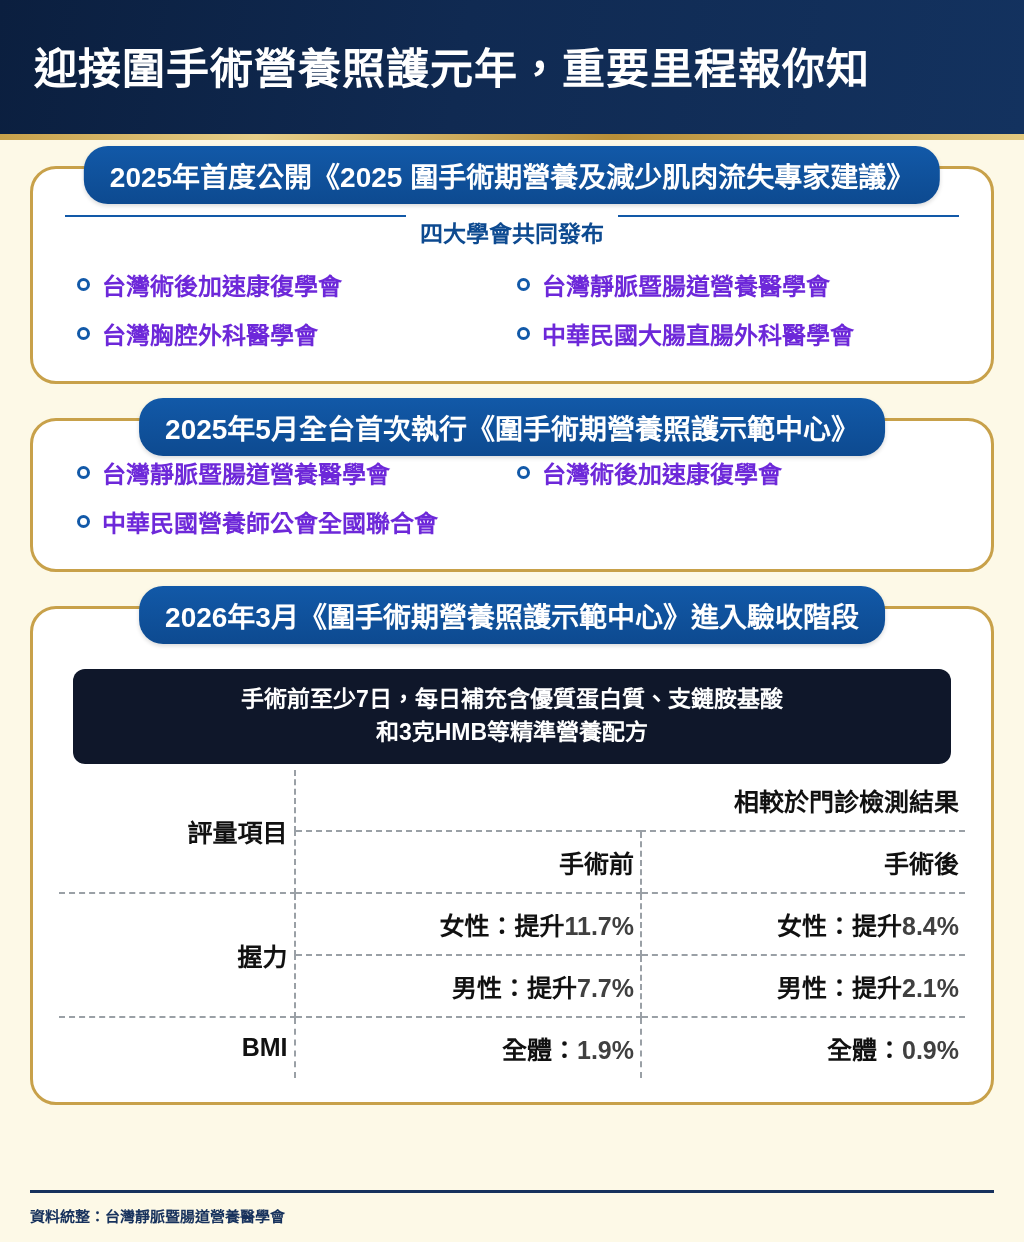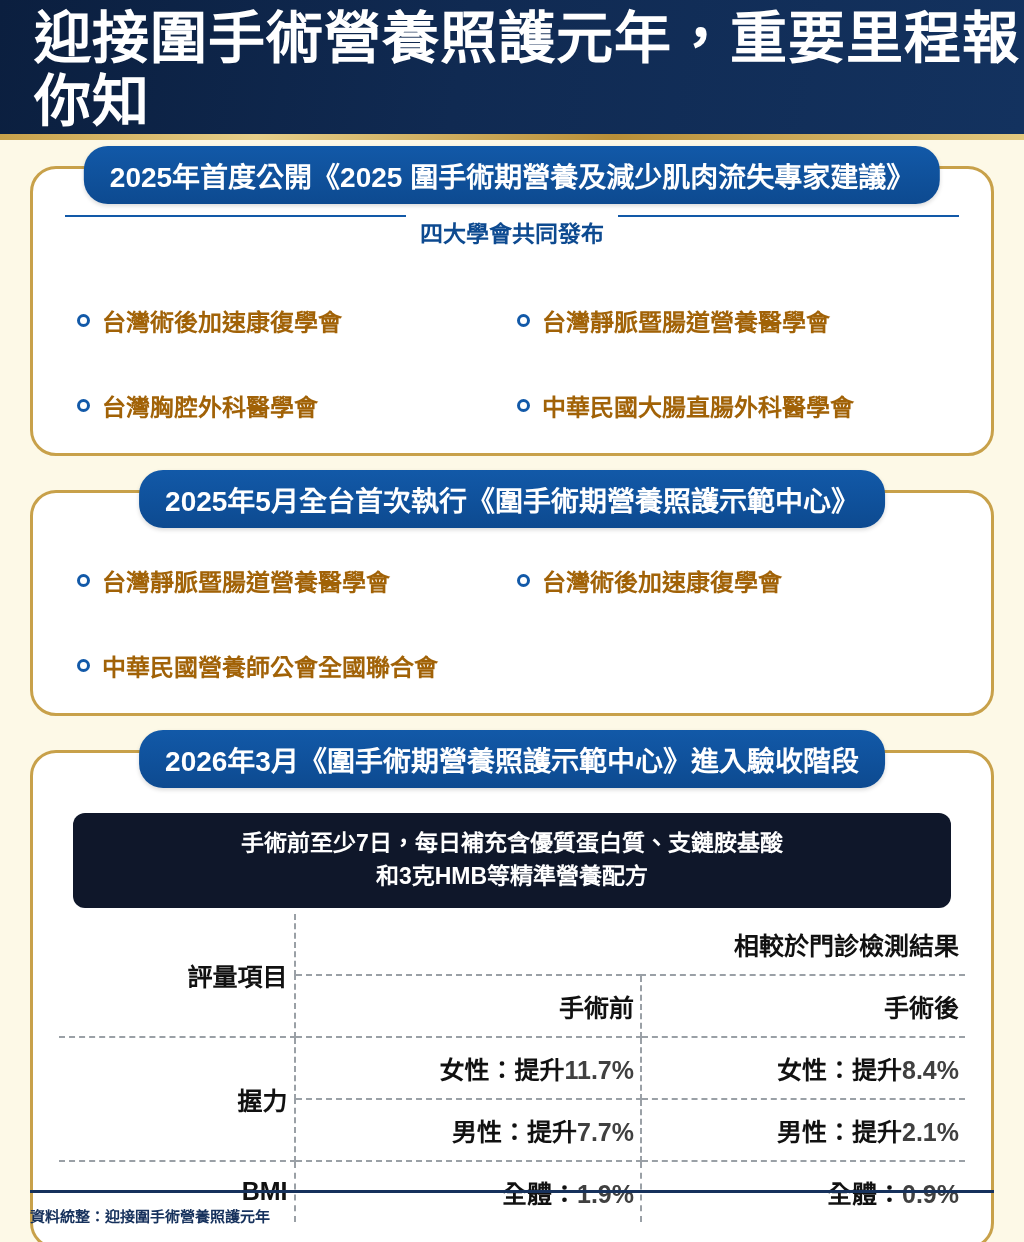--- a/index.html
+++ b/index.html
@@ -18,21 +18,21 @@
   .header {
     position: relative;
     height: 140px;
     background: linear-gradient(100deg, #0b1f3f 0%, #102a52 45%, #13325f 100%);
     display: flex;
     align-items: center;
     padding-left: 34px;
   }
   .header-title {
     color: #ffffff;
-    font-size: 57px;
+    font-size: 43px;
     font-weight: bold;
     letter-spacing: 1px;
     line-height: 1.1;
   }
   .header-gold-line {
     position: absolute;
     left: 0; right: 0; bottom: 0;
     height: 6px;
     background: linear-gradient(90deg,#c8a14a 0%, #e6cf8a 25%, #b98f38 60%, #e3c97f 100%);
   }
@@ -91,23 +91,22 @@
     grid-template-columns: 1fr 1fr;
     row-gap: 14px;
     column-gap: 10px;
     padding: 0 18px 6px 18px;
   }
   .bullet {
     display: flex;
     align-items: center;
     gap: 12px;
     font-size: 24px;
-    color: #a16207;
-    font-weight: bold;
-    margin-top: 36px;
+    color: #6d28d9;
+    font-weight: bold;
   }
   .bullet-marker {
     width: 13px;
     height: 13px;
     border: 3px solid #1259a8;
     border-radius: 50%;
     flex: 0 0 auto;
   }
 
   
@@ -265,14 +264,14 @@
         </td>
       </tr>
     </tbody>
       </table>
   </div>
 
 </div>
 
 <div class="footer-wrap">
   <div class="footer-line"></div>
-  <div class="footer-text">資料統整：迎接圍手術營養照護元年</div>
+  <div class="footer-text">資料統整：台灣靜脈暨腸道營養醫學會</div>
 </div>
 
 </body></html>

